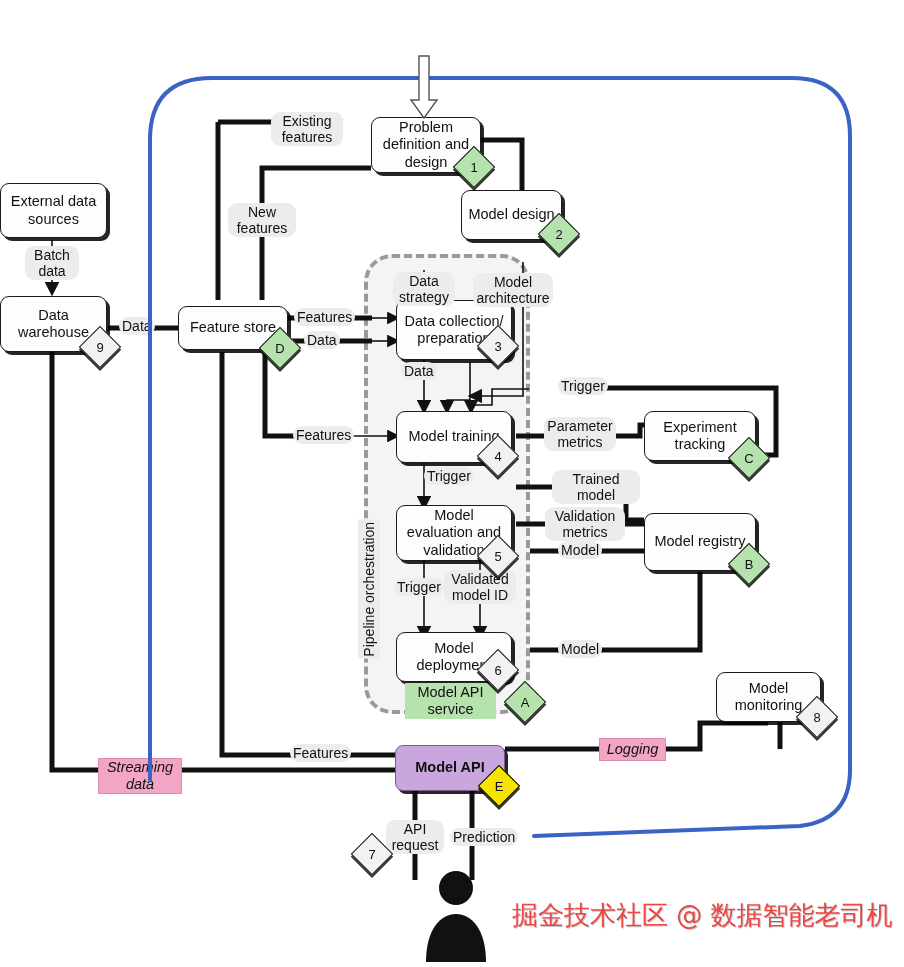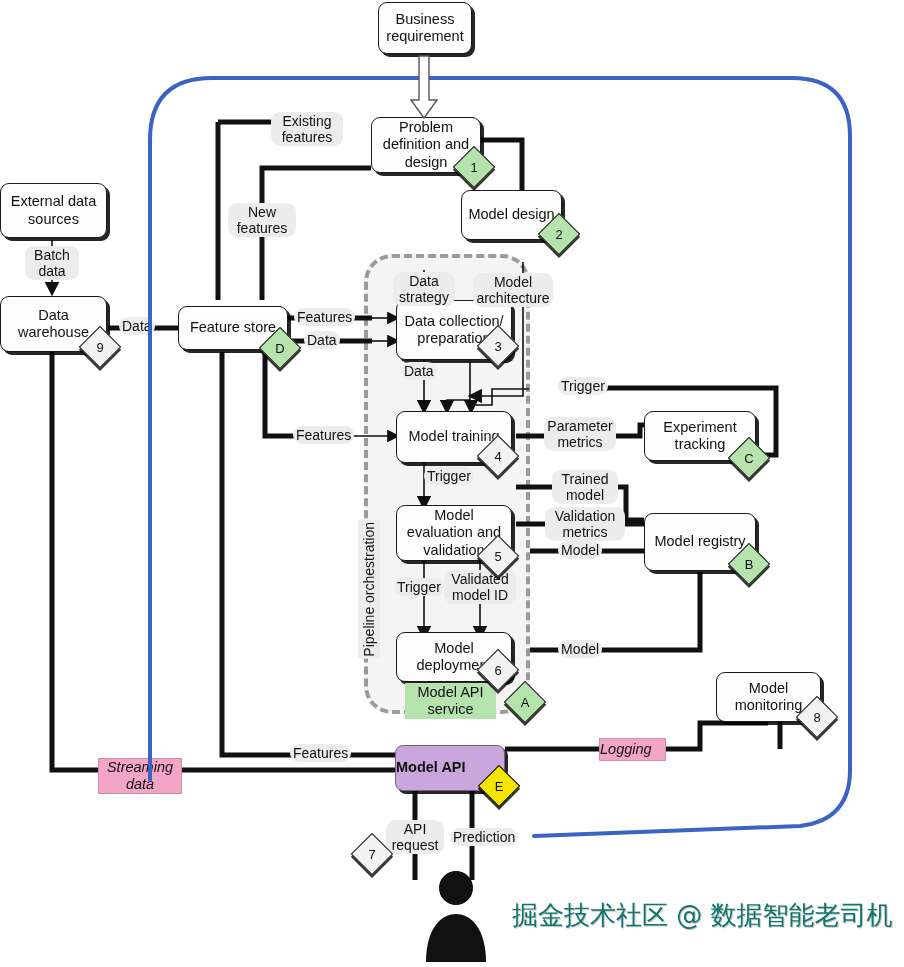--- a/index.html
+++ b/index.html
@@ -19,21 +19,21 @@
     line-height:1.18;
     color:#111;
     box-shadow:3px 3px 0 0 rgba(0,0,0,0.85);
     z-index:30;
   }
   .box span{display:block;padding:0 4px;}
 
   
   .cbox{
     position:absolute;box-sizing:border-box;
-    display:flex;align-items:center;
+    display:flex;align-items:center;justify-content:center;
     text-align:center;font-size:14.5px;line-height:1.18;color:#111;
     z-index:32;
   }
   .green{background:#b6e2ad;border:1px solid #b6e2ad;}
   .purple{background:#c9a6dd;border:1.3px solid #7a5b8c;border-radius:8px;
           font-weight:bold;box-shadow:3px 3px 0 0 rgba(0,0,0,0.85);}
   .pink{background:#f2a5c4;border:1px solid #d98bae;font-style:italic;}
 
   
   .elabel{
@@ -98,21 +98,21 @@
   #lines{position:absolute;left:0;top:0;width:904px;height:967px;z-index:20;}
   #lines-top{position:absolute;left:0;top:0;width:904px;height:967px;z-index:50;pointer-events:none;}
 
   
   #person{position:absolute;left:418px;top:862px;width:76px;height:100px;z-index:35;}
 
   
   #watermark{
     position:absolute;left:512px;top:898px;
     font-size:26px;
-    color:#0f766e;
+    color:#ef4444;
     text-shadow:1px 1px 0 #c9c9c9;
     white-space:nowrap;
     z-index:70;
     font-family:"DejaVu Sans",sans-serif;
   }
 </style>
 </head>
 <body>
 
 <div id="canvas">
@@ -198,23 +198,20 @@
   <svg id="lines-top" viewBox="0 0 904 967" xmlns="http://www.w3.org/2000/svg">
     <g fill="none" stroke="#3a63c4" stroke-width="4" stroke-linecap="round">
       <path d="M150,780 L150,140 Q150,78 212,78 L792,78 Q850,78 850,136 L850,770 Q850,820 800,826 L534,836"></path>
     </g>
 
     <g>
       <path d="M419,56 L419,100 L411,100 L424,118 L437,100 L429,100 L429,56 z" fill="#ffffff" stroke="#555" stroke-width="1.4"></path>
     </g>
   </svg>
 
-  <div class="box" style="left:378px;top:2px;width:94px;height:52px;">
-    <span>Business requirement</span>
-  </div>
 
   <div class="box" style="left:461px;top:190px;width:101px;height:50px;">
     <span>Model design</span>
   </div>
 
   <div class="box" style="left:371px;top:117px;width:110px;height:56px;">
     <span>Problem definition and design</span>
   </div>
 
   <div class="box" style="left:0px;top:183px;width:107px;height:55px;">
@@ -314,21 +311,21 @@
   </div>
 
   <div class="elabel" style="left:558px;top:377px;">
     <span>Trigger</span>
   </div>
 
   <div class="elabel two" style="left:544px;top:417px;width:72px;">
     <span>Parameter metrics</span>
   </div>
 
-  <div class="elabel two" style="left:552px;top:470px;width:66px;">
+  <div class="elabel two" style="left:552px;top:470px;width:88px;">
     <span>Trained model</span>
   </div>
 
   <div class="elabel" style="left:424px;top:467px;">
     <span>Trigger</span>
   </div>
 
   <div class="elabel two" style="left:545px;top:507px;width:80px;">
     <span>Validation metrics</span>
   </div>

